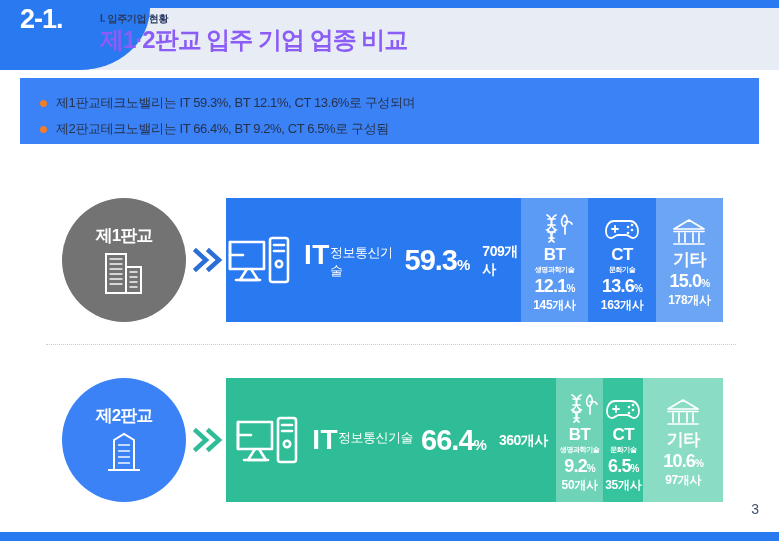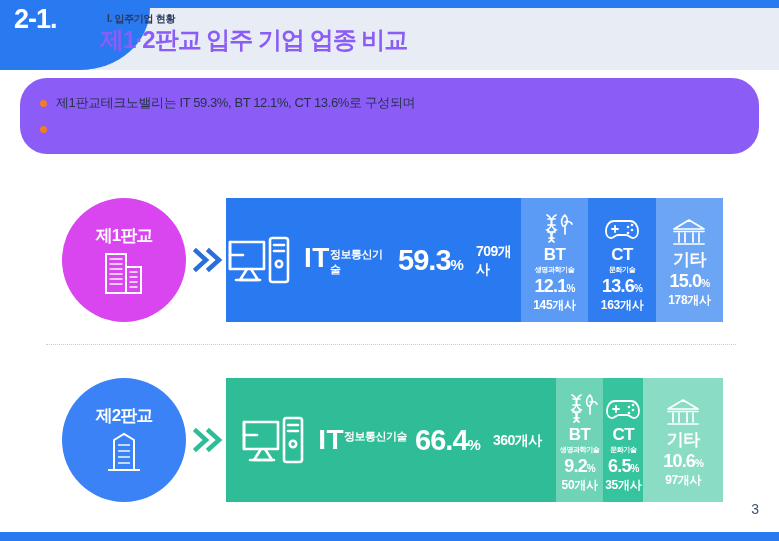--- a/index.html
+++ b/index.html
@@ -22,41 +22,40 @@
   .header-bg {
     position:absolute; top:0; left:92px; right:0; height:62px;
     background:#e8ecf5;
   }
   .badge-shape {
     position:absolute; top:-8px; left:0; width:150px; height:70px;
     background:#2979f0;
     border-bottom-right-radius:70px 62px;
   }
   .badge-label {
-    position:absolute; top:4px; left:14px;
+    position:absolute; top:4px; left:20px;
     font-size:27px; font-weight:700; color:#ffffff;
     letter-spacing:-1px;
   }
   .breadcrumb {
-    position:absolute; top:4px; left:107px;
+    position:absolute; top:4px; left:100px;
     font-size:10px; font-weight:700; color:#2b3a60;
     letter-spacing:-0.3px;
   }
   .page-title {
     position:absolute; top:16px; left:100px;
     font-size:24px; font-weight:700; color:#8b5cf6;
     letter-spacing:-1px; white-space:nowrap;
   }
 
   
   .summary {
     position:absolute; top:78px; left:20px;
-    width:739px; height:76px;
-    background:#8b5cf6;
-    border-radius:27px;
+    width:739px; height:66px;
+    background:#3b82f6;
   }
   .bullet-row {
     display:flex; align-items:center;
     height:26px; margin-left:20px;
   }
   .bullet-row:first-child { margin-top:12px; }
   .dot {
     width:7px; height:7px; border-radius:50%;
     background:#f07d28; flex:0 0 auto; margin-right:9px;
   }
@@ -95,21 +94,21 @@
   .seg { position:relative; height:100%; display:flex; }
 
   
   .seg-it {
     align-items:center; justify-content:center; gap:12px;
   }
   .it-icon { width:66px; height:56px; flex:0 0 auto; }
   .it-textwrap { display:flex; align-items:center; gap:8px; }
   .it-name { display:flex; flex-direction:row; align-items:flex-start; }
   .it-abbr { font-size:28px; font-weight:700; color:#fff; line-height:1; letter-spacing:0.5px; }
-  .it-full { font-size:11px; font-weight:700; color:#fff; letter-spacing:-0.5px; margin-top:3px; }
+  .it-full { font-size:13px; font-weight:400; color:#fff; letter-spacing:-0.5px; margin-top:3px; }
   .it-nums { display:flex; align-items:center; }
   .it-pct { font-size:29px; font-weight:700; color:#fff; line-height:1; letter-spacing:-1px; }
   .it-pct .unit { font-size:15px; }
   .it-cnt { font-size:14px; font-weight:700; color:#fff; letter-spacing:-0.5px; margin-top:1px;margin-left:13px; }
 
   
   .seg-sm {
     flex-direction:column; align-items:center; justify-content:center;
     padding-top:6px;
   }
@@ -150,26 +149,27 @@
     <h1 class="page-title">제1·2판교 입주 기업 업종 비교</h1>
   </div>
 
   <div class="summary">
     <div class="bullet-row">
       <span class="dot"></span>
       <span class="bullet-text">제1판교테크노밸리는 IT 59.3%, BT 12.1%, CT 13.6%로 구성되며</span>
     </div>
     <div class="bullet-row">
       <span class="dot"></span>
+      <span class="bullet-text">제2판교테크노밸리는 IT 66.4%, BT 9.2%, CT 6.5%로 구성됨</span>
     </div>
   </div>
 
   <div class="row row-1">
 
-    <div class="circle" style="background:#d946ef">
+    <div class="circle" style="background:#737373">
       <span class="circle-label">제1판교</span>
       <svg class="circle-icon" viewBox="0 0 54 46">
         <g fill="none" stroke="#ffffff" stroke-width="2">
           <rect x="9" y="4" width="20" height="39"></rect>
           <rect x="29" y="17" width="15" height="26"></rect>
           <g stroke-width="1.4">
             <line x1="12.5" y1="9" x2="25.5" y2="9"></line>
             <line x1="12.5" y1="14" x2="25.5" y2="14"></line>
             <line x1="12.5" y1="19" x2="25.5" y2="19"></line>
             <line x1="12.5" y1="24" x2="25.5" y2="24"></line>

